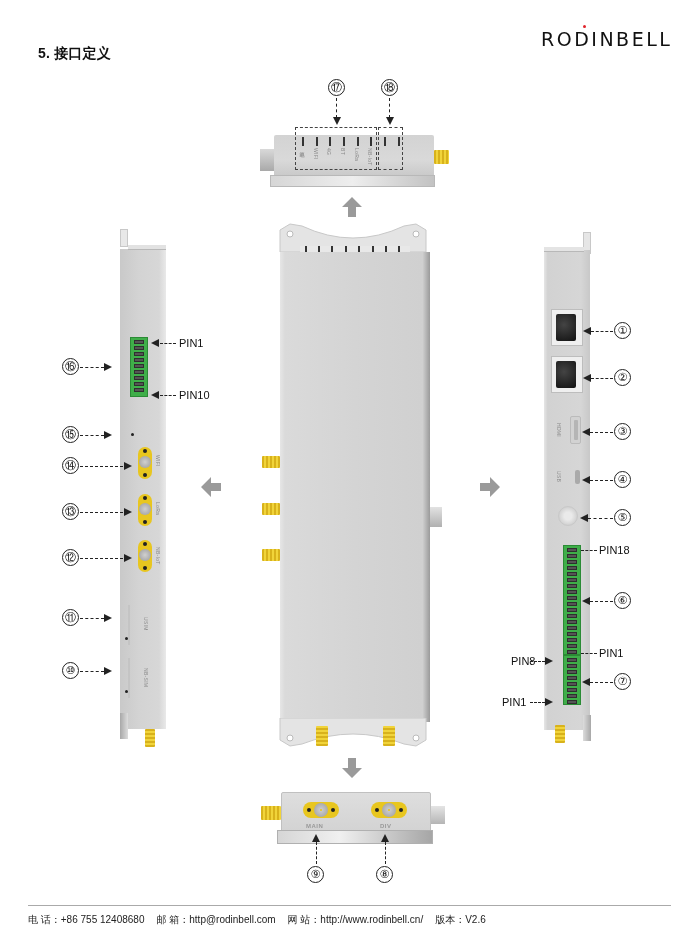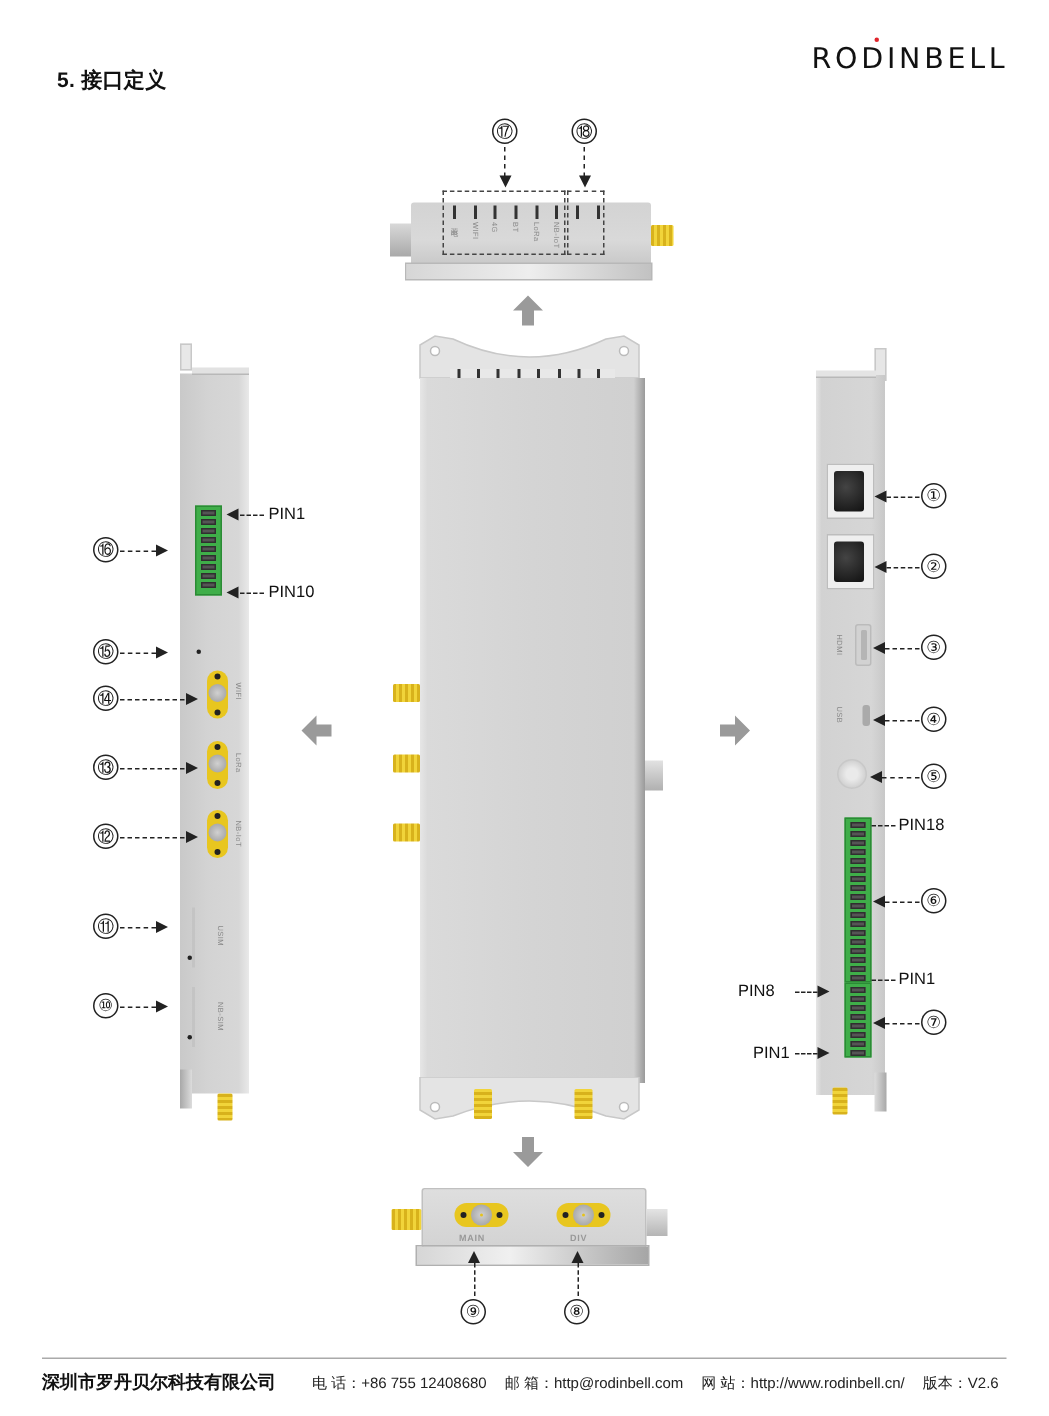--- a/index.html
+++ b/index.html
@@ -352,28 +352,27 @@
 <div class="abs dash-h" style="left:590px;top:601px;width:23px;"></div>
 <div class="abs circle-num" style="left:614px;top:592px;">⑥</div>
 
 <div class="abs dash-h" style="left:581px;top:653px;width:16px;"></div>
 <div class="abs pin-label" style="left:599px;top:647px;">PIN1</div>
 
 <div class="abs arrow-l" style="left:582px;top:678px;"></div>
 <div class="abs dash-h" style="left:590px;top:682px;width:23px;"></div>
 <div class="abs circle-num" style="left:614px;top:673px;">⑦</div>
 
-<div class="abs pin-label" style="left:492px;top:655px;">PIN8</div>
+<div class="abs pin-label" style="left:511px;top:655px;">PIN8</div>
 <div class="abs dash-h" style="left:530px;top:661px;width:15px;"></div>
 <div class="abs arrow-r" style="left:545px;top:657px;"></div>
 
 <div class="abs pin-label" style="left:502px;top:696px;">PIN1</div>
 <div class="abs dash-h" style="left:530px;top:702px;width:15px;"></div>
 <div class="abs arrow-r" style="left:545px;top:698px;"></div>
 
 <div class="abs footer-rule"></div>
 <div class="abs footer">
-  <span class="company">深圳市罗丹贝尔科技有限公司</span>
   <span class="item">电  话：+86 755 12408680</span>
   <span class="item">邮  箱：http@rodinbell.com</span>
   <span class="item">网  站：http://www.rodinbell.cn/</span>
   <span class="item">版本：V2.6</span>
 </div>
 
 </body></html>

